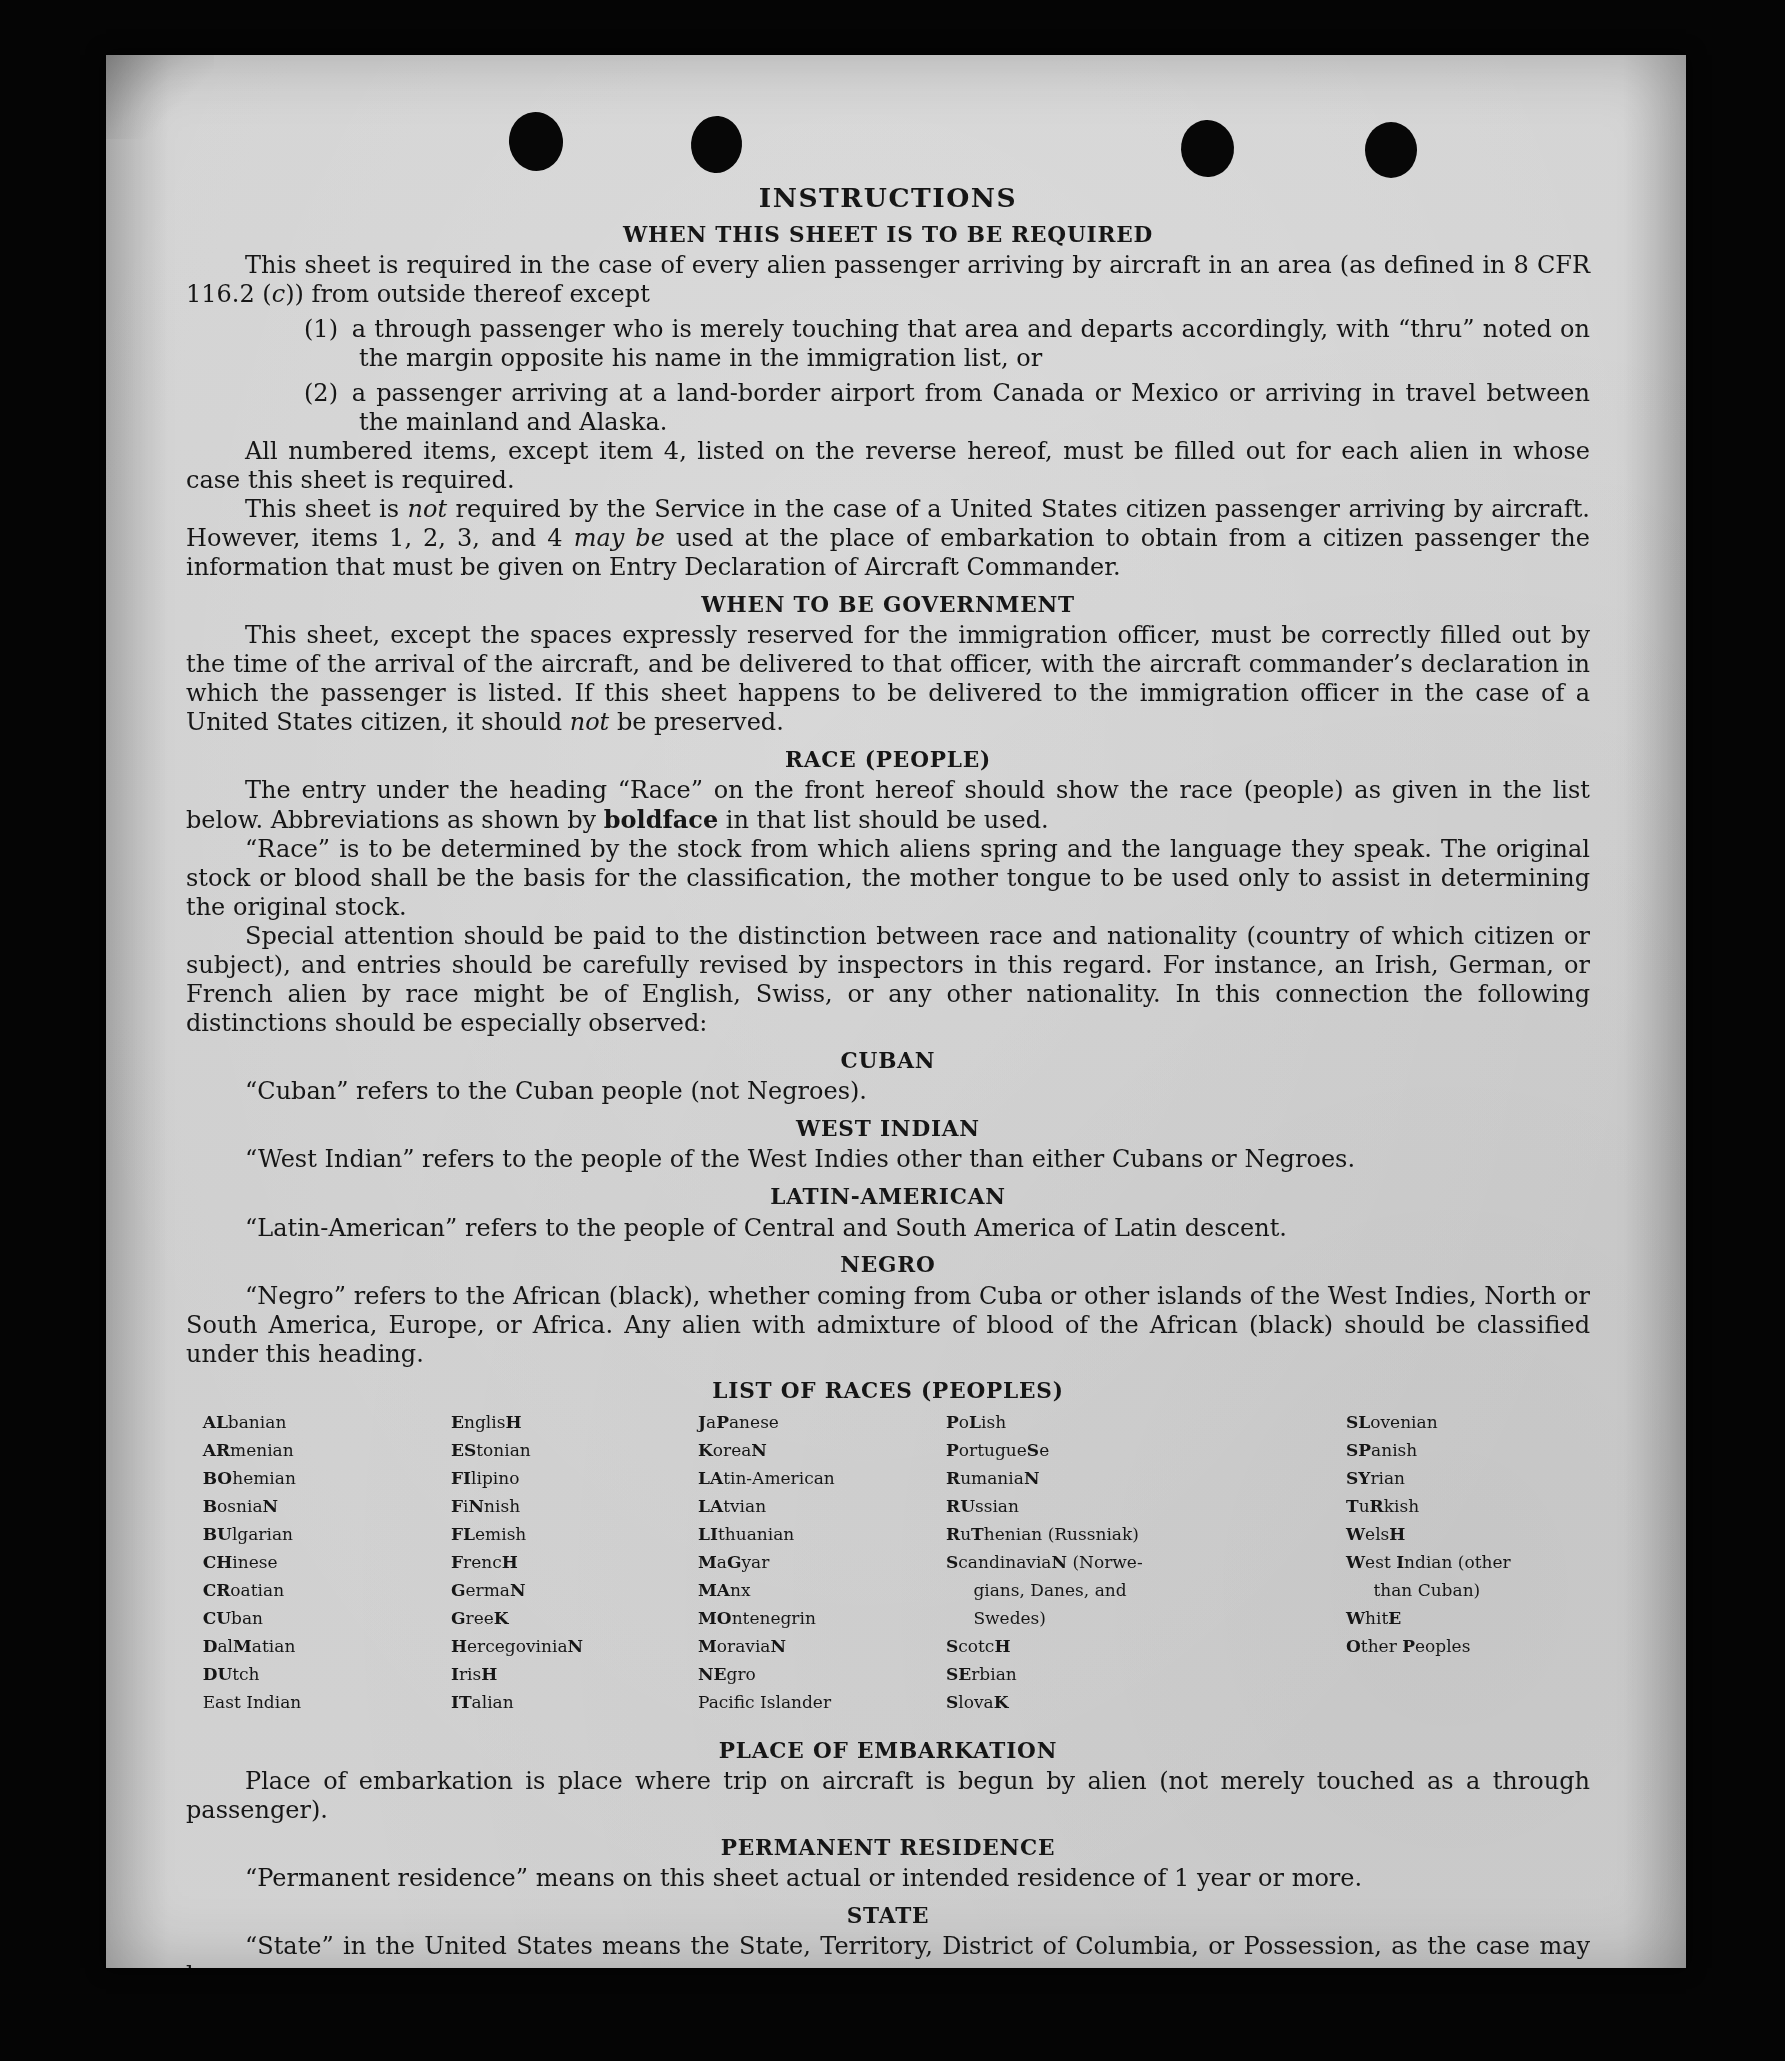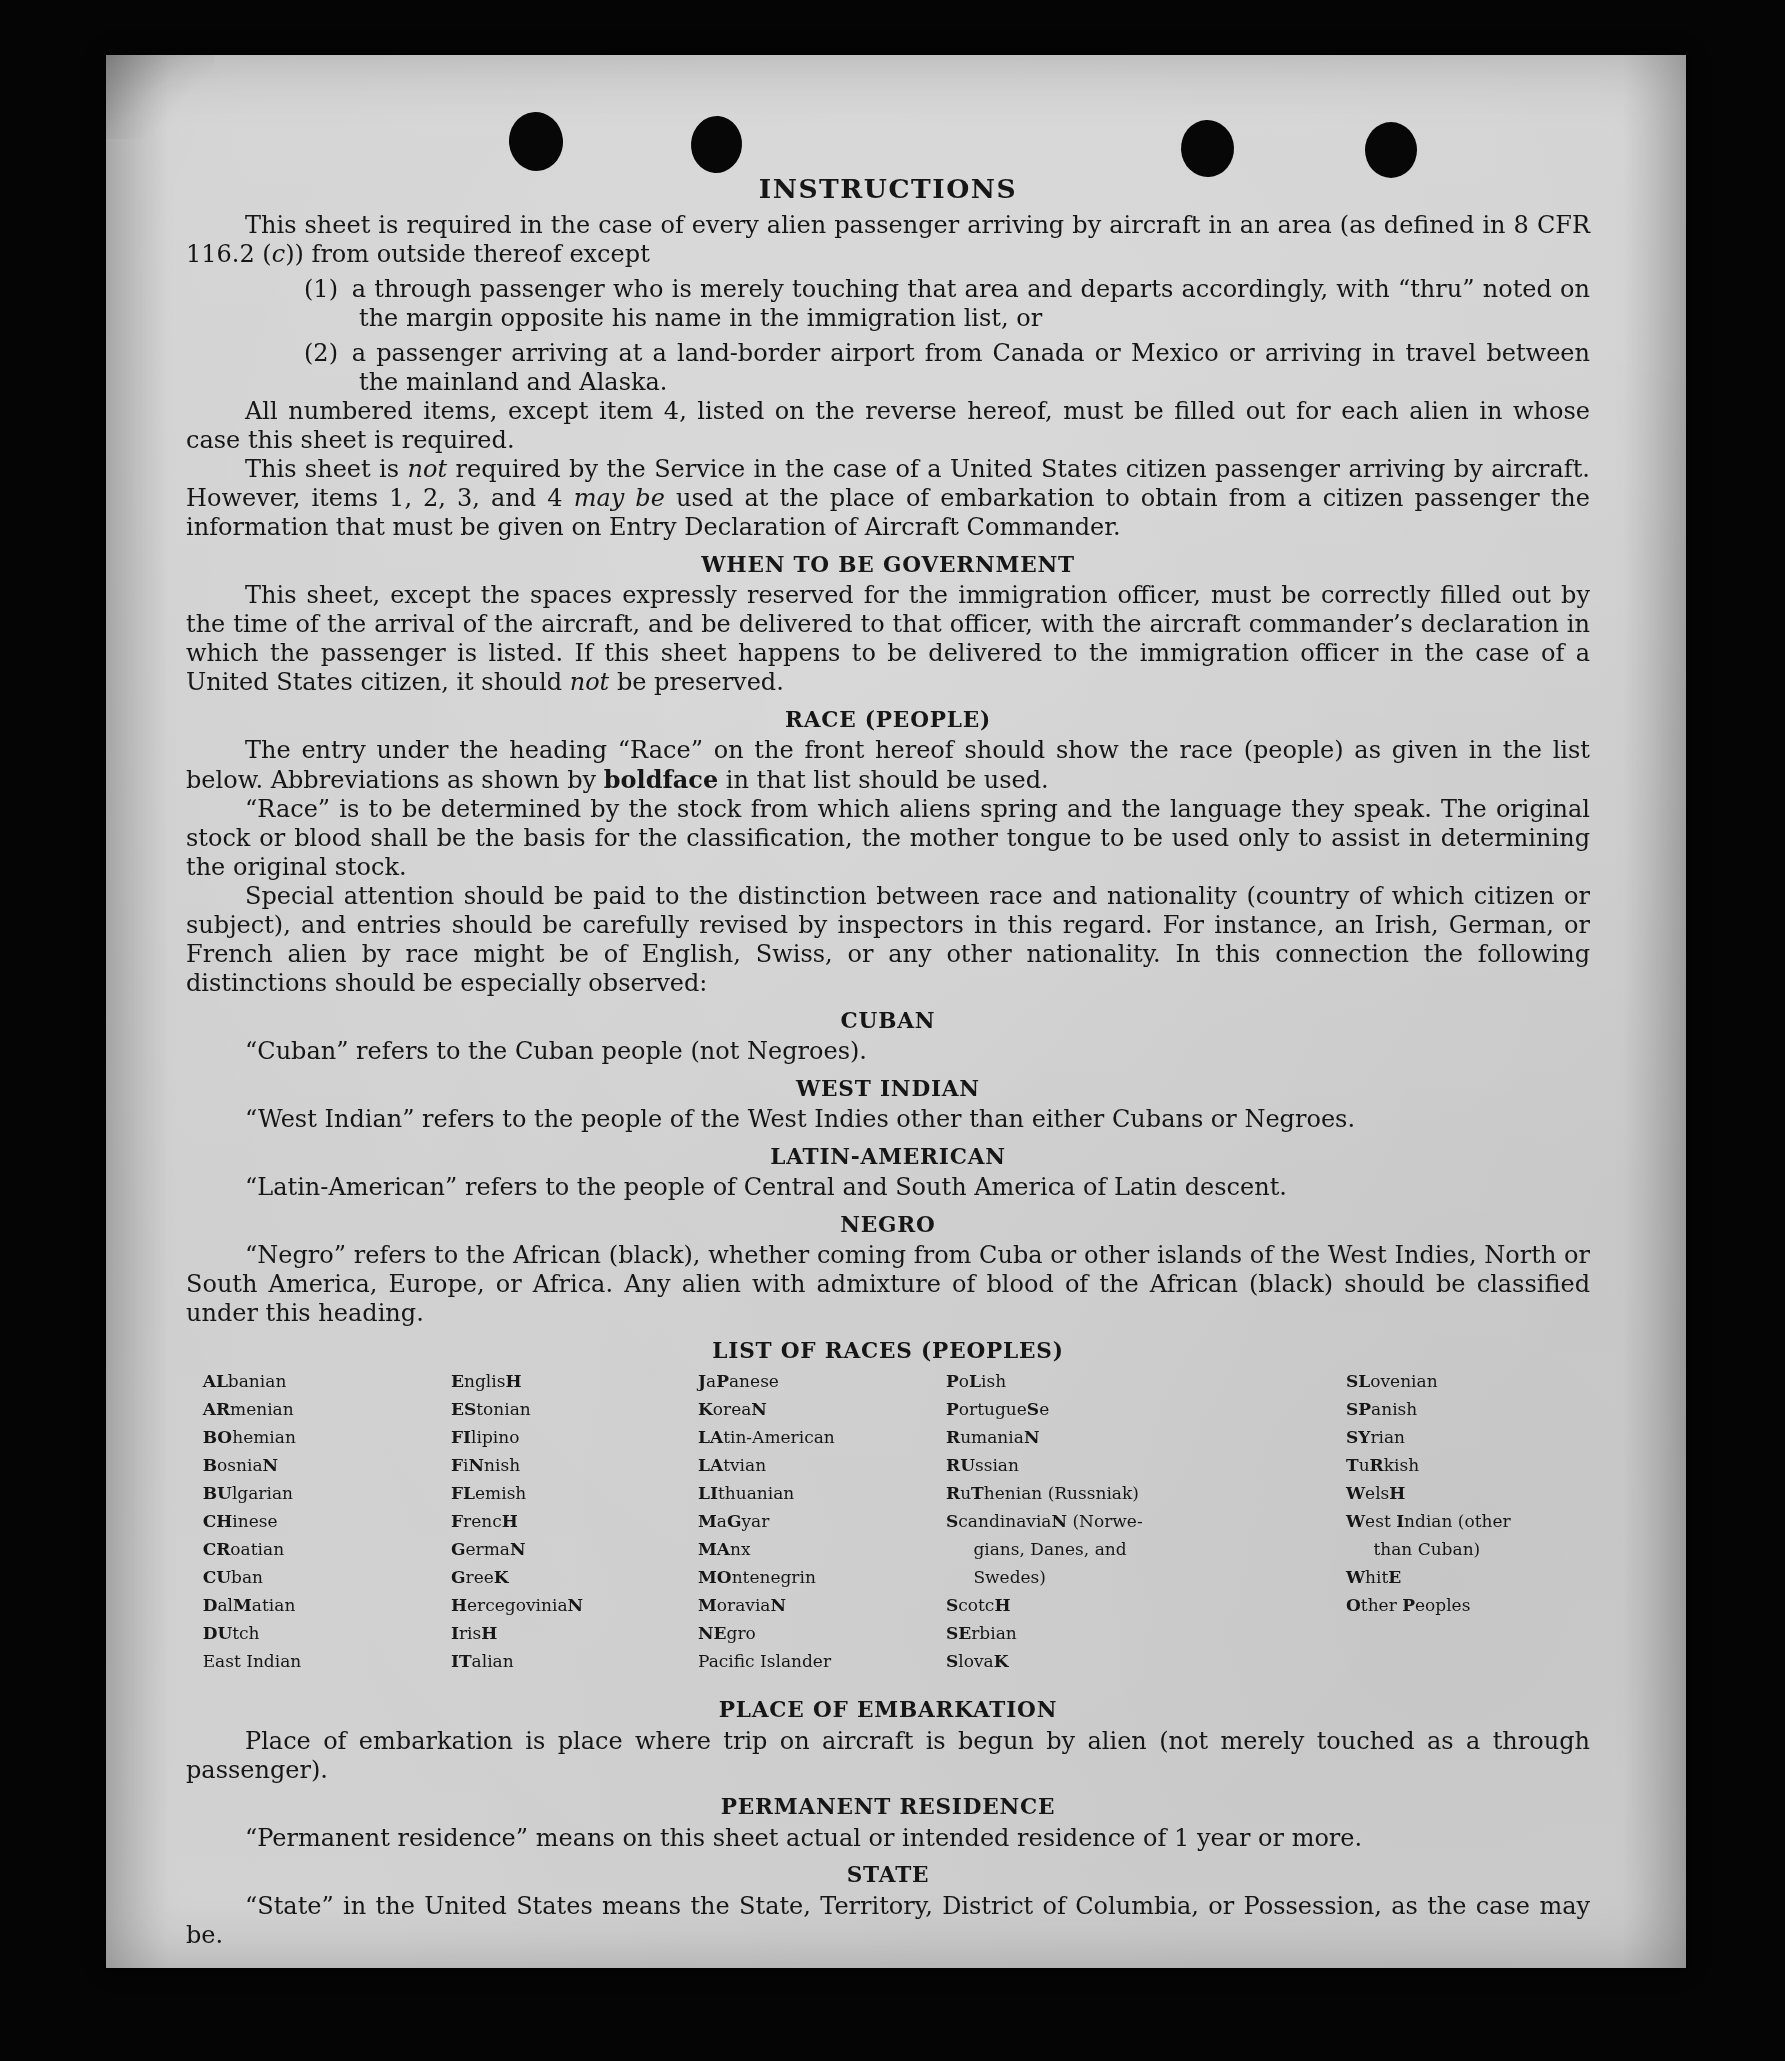--- a/index.html
+++ b/index.html
@@ -28,21 +28,21 @@
     position:absolute;left:0;top:0;width:108px;height:84px;
     background:linear-gradient(135deg, rgba(60,60,60,0.35), rgba(120,120,120,0.12) 45%, transparent 65%);
     pointer-events:none;
   }
   .hole{position:absolute;background:#070707;border-radius:50%;}
   .h1{left:403px;top:57px;width:54px;height:59px;transform:rotate(-6deg);}
   .h2{left:585px;top:61px;width:51px;height:57px;transform:rotate(4deg);}
   .h3{left:1075px;top:65px;width:53px;height:57px;transform:rotate(-3deg);}
   .h4{left:1259px;top:67px;width:52px;height:56px;}
   .content{
-    position:absolute;left:80px;top:7px;width:1404px;
+    position:absolute;left:80px;top:16px;width:1404px;
     padding-top:112px;
     font-size:24px;line-height:29px;
   }
   h1.title{
     margin:0 0 7.8px 0;text-align:center;
     font-size:26.5px;line-height:29px;font-weight:bold;letter-spacing:1.5px;
   }
   h2.sect{
     margin:8.8px 0 2.9px 0;text-align:center;
     font-size:21.6px;line-height:27.4px;font-weight:bold;letter-spacing:0.8px;
@@ -75,20 +75,21 @@
   <div class="paper">
     <div class="corner-curl"></div>
     <div class="hole h1"></div>
     <div class="hole h2"></div>
     <div class="hole h3"></div>
     <div class="hole h4"></div>
 
     <div class="content">
       <h1 class="title">INSTRUCTIONS</h1>
 
+      <h2 class="sect">WHEN THIS SHEET IS TO BE REQUIRED</h2>
       <p class="para">This sheet is required in the case of every alien passenger arriving by aircraft in an area (as defined in 8 CFR 116.2 (<i>c</i>)) from outside thereof except</p>
       <p class="list-item"><span class="num">(1)</span><span>a through passenger who is merely touching that area and departs accordingly, with “thru” noted on the margin opposite his name in the immigration list, or</span></p>
       <p class="list-item"><span class="num">(2)</span><span>a passenger arriving at a land-border airport from Canada or Mexico or arriving in travel between the mainland and Alaska.</span></p>
       <p class="para">All numbered items, except item 4, listed on the reverse hereof, must be filled out for each alien in whose case this sheet is required.</p>
       <p class="para">This sheet is <i>not</i> required by the Service in the case of a United States citizen passenger arriving by aircraft. However, items 1, 2, 3, and 4 <i>may be</i> used at the place of embarkation to obtain from a citizen passenger the information that must be given on Entry Declaration of Aircraft Commander.</p>
 
       <h2 class="sect">WHEN TO BE GOVERNMENT</h2>
       <p class="para">This sheet, except the spaces expressly reserved for the immigration officer, must be correctly filled out by the time of the arrival of the aircraft, and be delivered to that officer, with the aircraft commander’s declaration in which the passenger is listed. If this sheet happens to be delivered to the immigration officer in the case of a United States citizen, it should <i>not</i> be preserved.</p>
 
       <h2 class="sect">RACE (PEOPLE)</h2>

